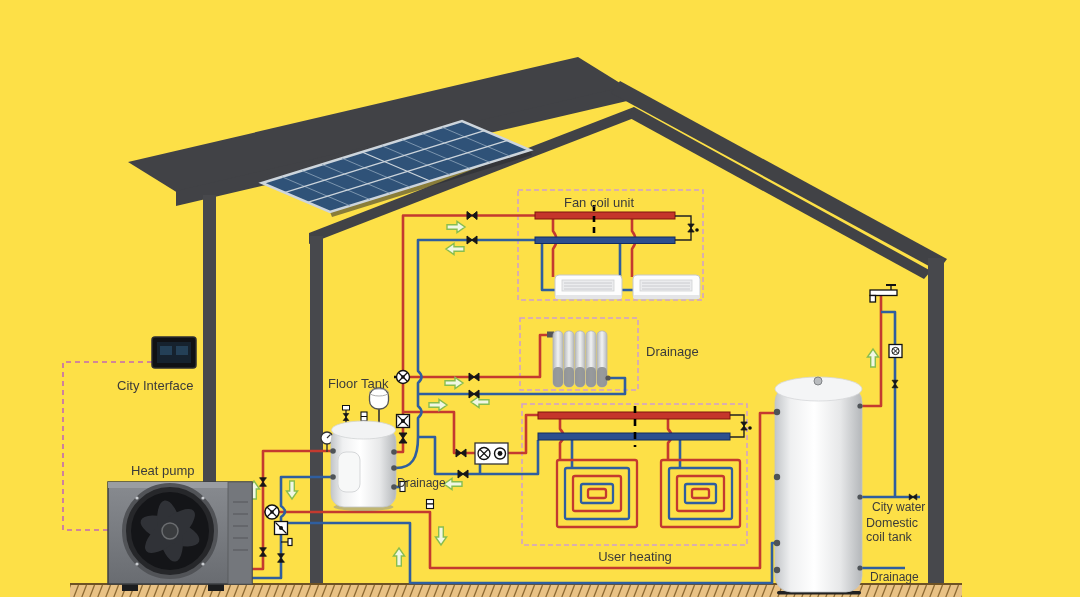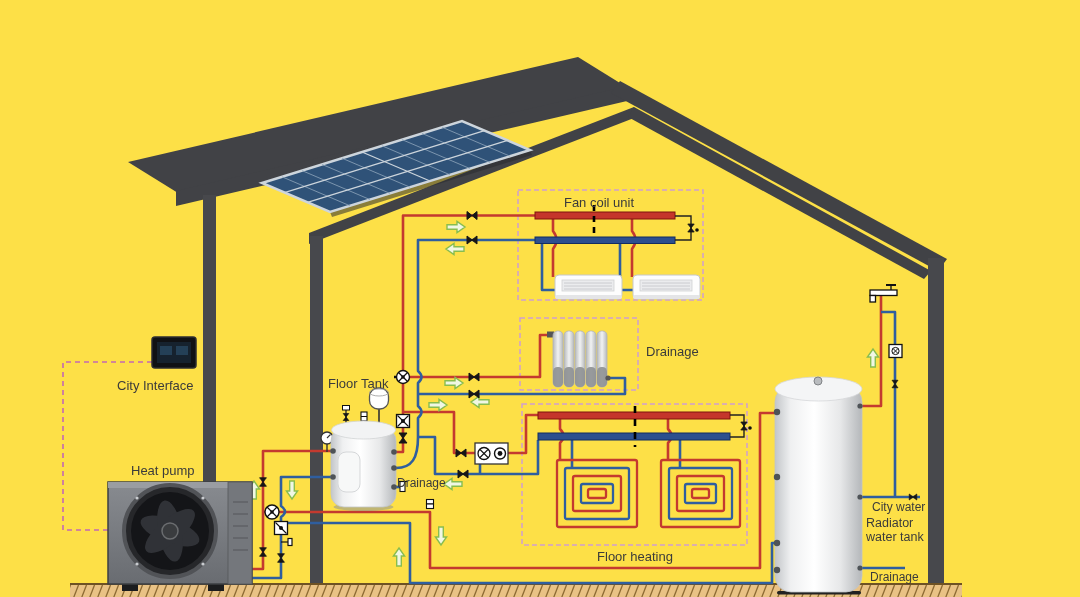--- a/index.html
+++ b/index.html
@@ -380,18 +380,18 @@
     </g>
   </g>
 </svg>
 
 <div class="label center" style="left:545px;top:195px;width:108px;">Fan coil unit</div>
 <div class="label" style="left:646px;top:344px;">Drainage</div>
 <div class="label" style="left:328px;top:376px;">Floor Tank</div>
 <div class="label" style="left:117px;top:378px;">City Interface</div>
 <div class="label" style="left:131px;top:463px;text-align:right;">Heat pump</div>
 <div class="label sm" style="left:397px;top:476px;">Drainage</div>
-<div class="label center" style="left:590px;top:549px;width:90px;">Floor heating</div>
+<div class="label center" style="left:590px;top:549px;width:90px;">User heating</div>
 <div class="label sm" style="left:872px;top:500px;text-align:right;">City water</div>
-<div class="label sm wrap" style="left:866px;top:516px;width:64px;font-size:12.5px;">Radiator water tank</div>
+<div class="label sm wrap" style="left:866px;top:516px;width:64px;font-size:12.5px;">Domestic coil tank</div>
 <div class="label sm" style="left:870px;top:570px;">Drainage</div>
 
 </div>
 
 </body></html>

